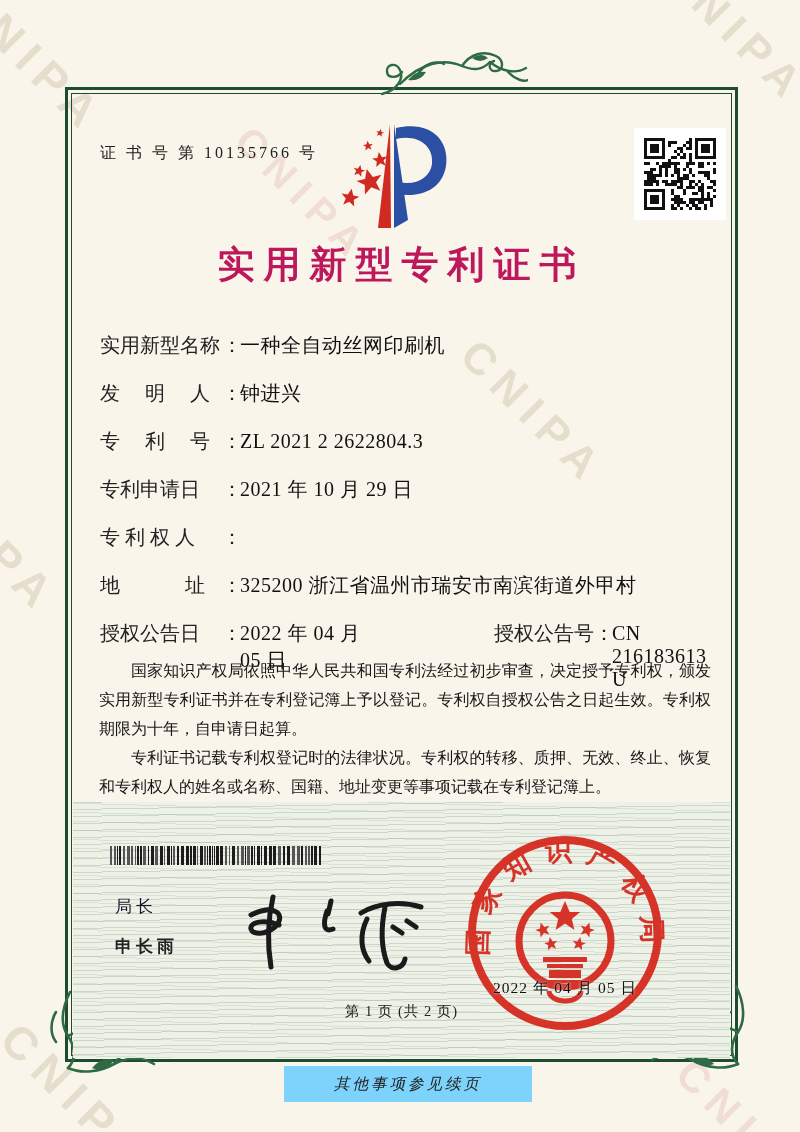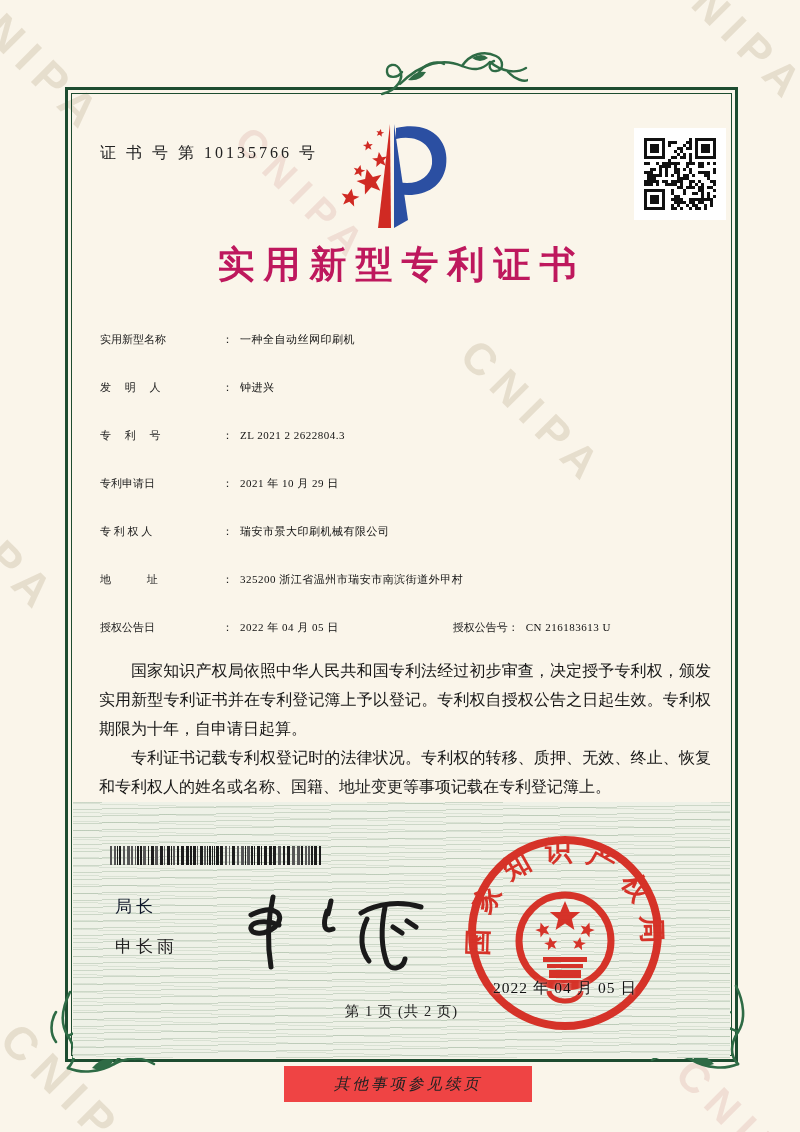--- a/index.html
+++ b/index.html
@@ -44,58 +44,58 @@
     position:absolute; left:634px; top:128px; width:92px; height:92px;
     background:#ffffff; display:flex; align-items:center; justify-content:center;
   }
   .title {
     position:absolute; left:65px; top:240px; width:673px;
     text-align:center; font-size:37px; font-weight:bold;
     letter-spacing:9px; color:#be185d;
   }
   
   .fields { position:absolute; left:100px; top:332px; width:610px; }
-  .frow { display:flex; align-items:baseline; height:48px; font-size:11px; }
+  .frow { display:flex; align-items:baseline; height:48px; font-size:20px; }
   .frow .lab { width:122px; color:#222; white-space:pre; flex:0 0 auto; }
   .frow .col { width:18px; flex:0 0 auto; }
   .frow .val { color:#111; letter-spacing:0.5px; }
   .frow .pair2 { margin-left:114px; display:flex; align-items:baseline; }
   
   .body-text {
     position:absolute; left:99px; top:656px; width:612px;
     font-size:16px; line-height:1.82; text-align:justify; color:#161616;
   }
   .body-text p { text-indent:2em; }
   
   .band {
     position:absolute; left:73px; top:802px; width:657px; height:256px;
     background-color:#eef1e7;
     background-image:
       repeating-linear-gradient(179deg, rgba(124,154,124,0.30) 0 1px, rgba(255,255,255,0) 1px 7px),
       repeating-linear-gradient(181.5deg, rgba(124,154,124,0.18) 0 1px, rgba(255,255,255,0) 1px 9px);
   }
   .barcode { position:absolute; left:110px; top:846px; width:212px; height:19px; }
   .sig-title { position:absolute; left:115px; top:895px; font-size:17px; letter-spacing:4px; color:#0f172a; }
-  .sig-name  { position:absolute; left:115px; top:935px; font-size:17px; letter-spacing:4px; color:#222; }
+  .sig-name  { position:absolute; left:115px; top:935px; font-size:17px; letter-spacing:4px; color:#222;font-weight:bold; }
   .sig-script { position:absolute; left:235px; top:885px; width:215px; height:95px; }
   
   .seal { position:absolute; left:465px; top:833px; width:200px; height:200px; opacity:0.94; }
   .seal-date {
     position:absolute; left:467px; top:978px; width:196px;
     text-align:center; font-size:15.5px; letter-spacing:1px; color:#111;
     text-shadow:0 0 3px rgba(255,255,255,0.9);
   }
   
   .page-info {
     position:absolute; left:65px; top:1002px; width:673px;
     text-align:center; font-size:14.5px; color:#222; letter-spacing:1px;
   }
   .cont-box {
     position:absolute; left:284px; top:1066px; width:248px; height:36px;
-    background:#ef4444; display:flex; align-items:center; justify-content:center;
+    background:#7dd3fc; display:flex; align-items:center; justify-content:center;
     font-size:15.5px; letter-spacing:3px; color:#222; font-style:italic;
   }
 </style>
 </head>
 <body>
 
 <div class="page">
 
   <div class="wm tan" style="left:-18px;  top:-28px;  font-size:46px;">CNIPA</div>
   <div class="wm tan" style="left:688px;  top:-52px;  font-size:44px;">CNIPA</div>
@@ -388,21 +388,20 @@
         <span class="val">ZL 2021 2 2622804.3</span>
     </div>
     <div class="frow">
       <span class="lab">专利申请日</span>
         <span class="col">：</span>
         <span class="val">2021 年 10 月 29 日</span>
     </div>
     <div class="frow">
       <span class="lab">专 利 权 人</span>
         <span class="col">：</span>
-        <span class="val">瑞安市景大印刷机械有限公司</span>
     </div>
     <div class="frow">
       <span class="lab">地　　　 址</span>
         <span class="col">：</span>
         <span class="val">325200 浙江省温州市瑞安市南滨街道外甲村</span>
     </div>
     <div class="frow">
       <span class="lab">授权公告日</span>
         <span class="col">：</span>
         <span class="val">2022 年 04 月 05 日</span>

